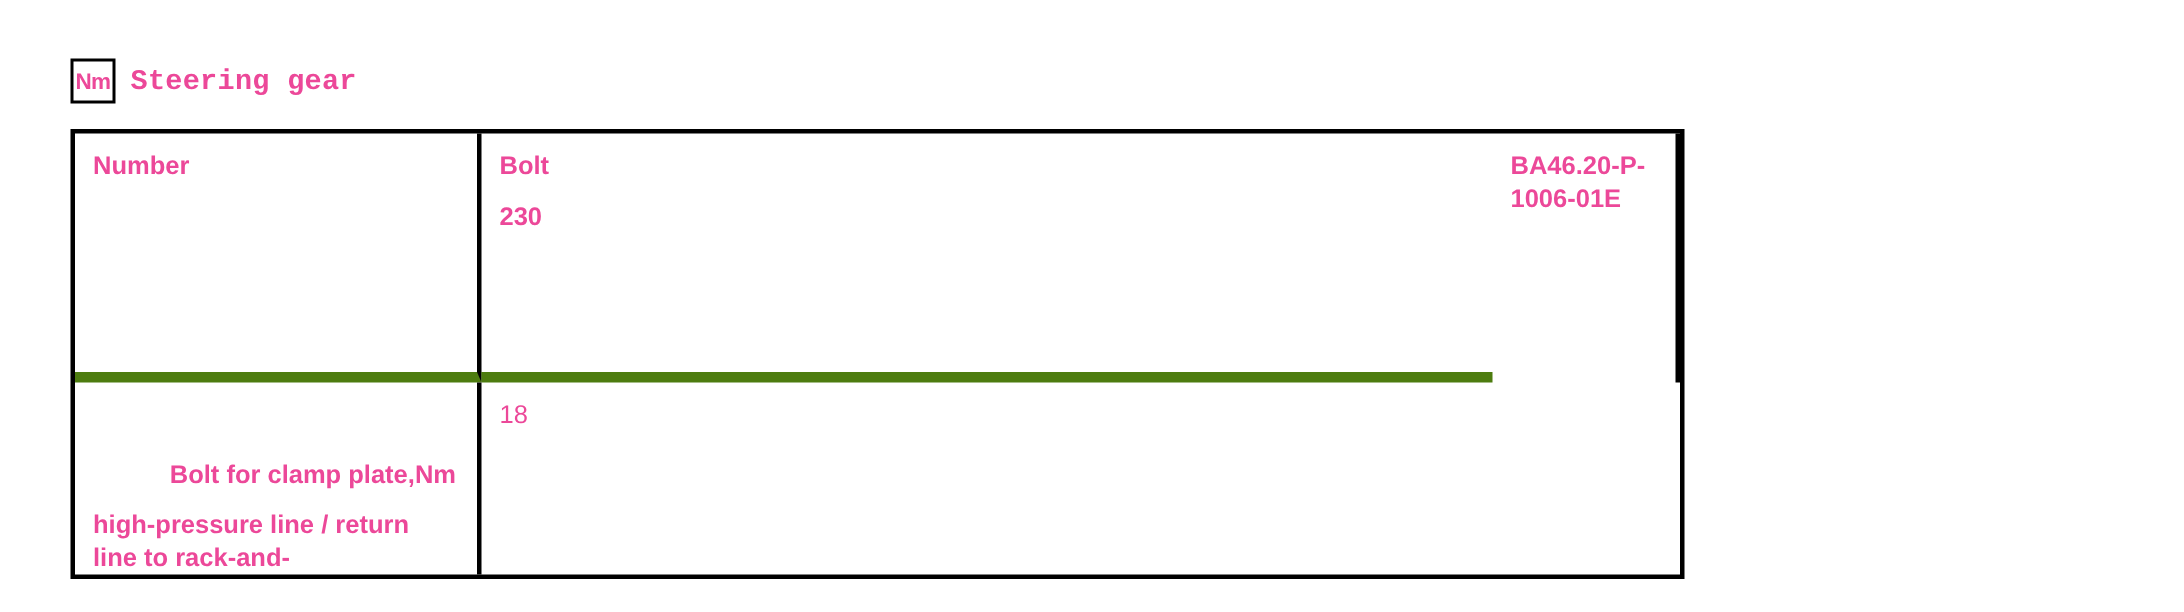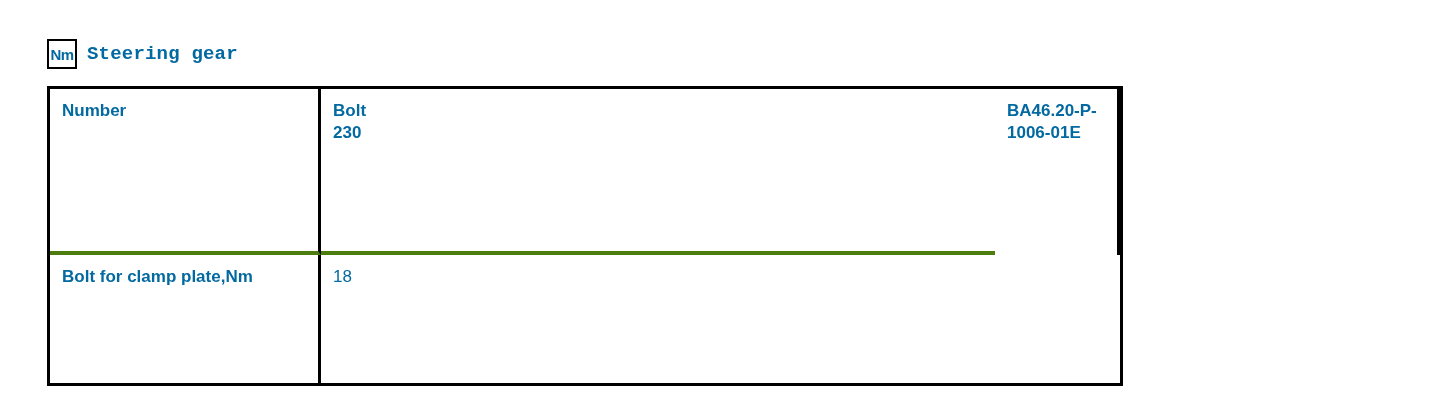--- a/index.html
+++ b/index.html
@@ -5,21 +5,21 @@
   html, body {
     margin: 0;
     padding: 0;
     background: #ffffff;
   }
   .page {
     position: relative;
     width: 1456px;
     height: 408px;
     background: #ffffff;
-    color: #0369a1;
+    color: #ec4899;
     font-family: "Liberation Sans", sans-serif;
     overflow: hidden;
   }
 
   
   .doc-header {
     position: absolute;
     left: 47px;
     top: 39px;
     height: 30px;
@@ -62,30 +62,31 @@
   }
   .cell {
     box-sizing: border-box;
     padding: 11px 12px;
     font-size: 17px;
     line-height: 22px;
     overflow: hidden;
   }
   .cell.v-border { border-right: 3px solid #000000; font-weight: bold; }
   .cell.head {
-    border-bottom: 4px solid #4d7c0f;
+    border-bottom: 7px solid #4d7c0f;
     font-weight: bold;
   }
-  .model-sub { }
+  .model-sub { margin-top: 12px; }
 
   .desig-line1 {
     display: flex;
-    justify-content: flex-start;
+    justify-content: flex-end;
     align-items: baseline;
     padding-right: 2px;
+    margin-top: 40px;
   }
   .desig-para { margin-top: 11px; }
 </style>
 </head>
 <body>
 
 <div class="page">
 
   <div class="doc-header">
     <span class="nm-badge">Nm</span>
@@ -101,19 +102,20 @@
     </div>
 
     <div class="cell body v-border">BA46.20-P-1006-01E</div>
 
     <div class="cell body v-border">
       <div class="desig-line1">
         <span>Bolt for clamp plate,</span>
         <span>Nm</span>
       </div>
       <div class="desig-para">
+        <div>high-pressure line / return line to rack-and-</div>
       </div>
     </div>
 
     <div class="cell body">18</div>
   </div>
 
 </div>
 
 </body></html>

